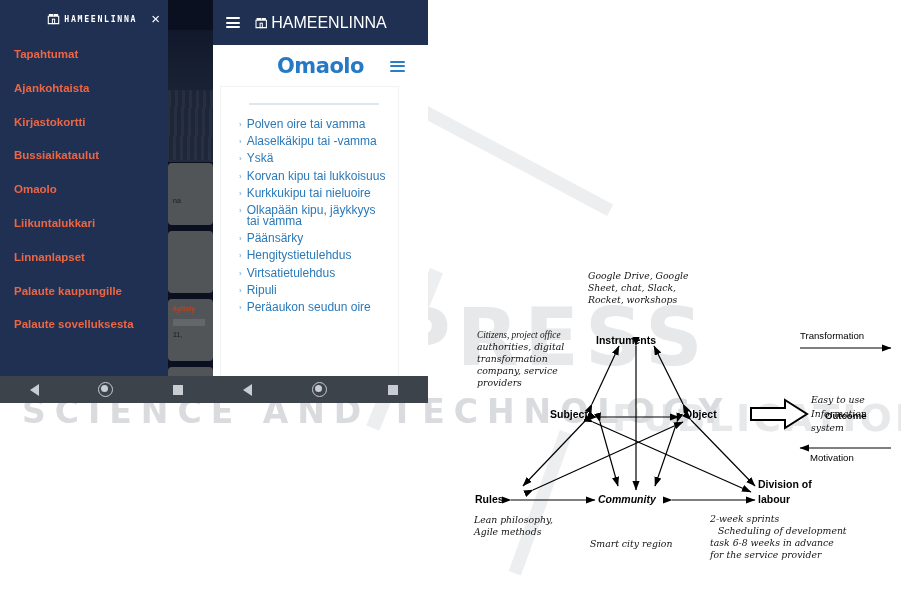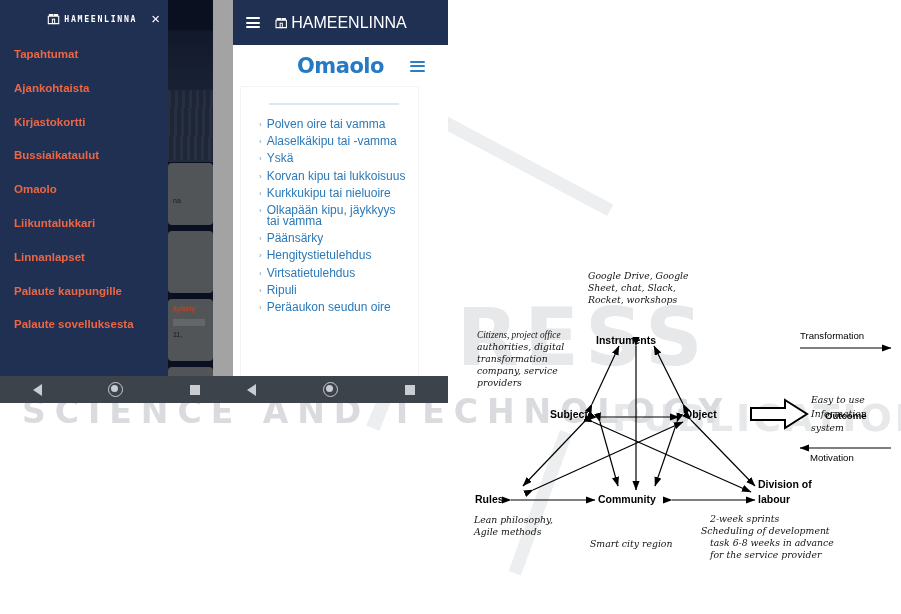--- a/index.html
+++ b/index.html
@@ -13,21 +13,21 @@
   .wm{position:absolute;pointer-events:none;color:#e6e8ea;font-weight:bold;white-space:nowrap;}
   .wm-big{left:392px;top:291px;font-size:80px;letter-spacing:6px;font-family:"DejaVu Sans",sans-serif;}
   .wm-pub{left:612px;top:396px;font-size:38px;letter-spacing:3px;font-family:"DejaVu Sans",sans-serif;}
   .wm-sci{left:22px;top:392px;font-size:33px;letter-spacing:9px;color:#d9dbde;font-family:"DejaVu Sans",sans-serif;}
   .wm-slash{position:absolute;pointer-events:none;background:#eceef0;}
   .wm-s1{left:430px;top:268px;width:14px;height:170px;transform:rotate(22deg);transform-origin:top left;}
   .wm-s2{left:404px;top:108px;width:13px;height:230px;transform:rotate(-62deg);transform-origin:top left;}
   .wm-s3{left:560px;top:430px;width:13px;height:150px;transform:rotate(20deg);transform-origin:top left;}
 
   
-  .phone{position:absolute;overflow:hidden;background:#a3a3a3;padding-left:20px;}
+  .phone{position:absolute;overflow:hidden;background:#a3a3a3;}
   #phone1{left:0;top:0;width:213px;height:403px;}
   #phone2{left:213px;top:0;width:215px;height:403px;}
 
   .backdrop{position:absolute;left:0;top:0;right:0;bottom:0;background:#0a1020;}
   .hero{position:absolute;left:0;top:30px;width:100%;height:132px;background:
      linear-gradient(180deg,#11182b 0%,#1b2436 55%,#232c3e 100%);}
   .hero:after{content:"";position:absolute;left:0;top:60px;width:100%;height:70px;
      background:repeating-linear-gradient(92deg,#2a3245 0 3px,#1e2636 3px 7px);opacity:.75;}
   .dimcard{position:absolute;background:#585b5c;border-radius:4px;opacity:.92;}
   .dimcard .ct{position:absolute;color:#1b1b1b;font-size:7px;left:5px;}
@@ -265,41 +265,41 @@
 
       <line x1="436" y1="186" x2="345" y2="186" stroke="#000" stroke-width="1.2" marker-end="url(#ah)"></line>
 
       <path d="M296,146 L330,146 L330,138 L352,152 L330,166 L330,158 L296,158 Z" fill="#ffffff" stroke="#000" stroke-width="2"></path>
     </svg>
 
     <div class="dg-node" style="left:141px;top:72px;">Instruments</div>
     <div class="dg-node" style="left:95px;top:146px;">Subject</div>
     <div class="dg-node" style="left:229px;top:146px;">Object</div>
     <div class="dg-node" style="left:20px;top:231px;">Rules</div>
-    <div class="dg-node" style="left:143px;top:231px;">Community</div>
+    <div class="dg-node" style="left:143px;top:231px;font-style:italic;">Community</div>
     <div class="dg-node" style="left:303px;top:216px;">Division of</div>
     <div class="dg-node" style="left:303px;top:231px;">labour</div>
 
     <div class="dg-note" style="left:133px;top:8px;">Google Drive, Google</div>
     <div class="dg-note" style="left:133px;top:20px;">Sheet, chat, Slack,</div>
     <div class="dg-note" style="left:133px;top:32px;">Rocket, workshops</div>
 
     <div class="dg-note" style="left:22px;top:67px;font-family:Liberation Serif, serif;">Citizens, project office</div>
     <div class="dg-note" style="left:22px;top:79px;">authorities, digital</div>
     <div class="dg-note" style="left:22px;top:91px;">transformation</div>
     <div class="dg-note" style="left:22px;top:103px;">company, service</div>
     <div class="dg-note" style="left:22px;top:115px;">providers</div>
 
     <div class="dg-note" style="left:19px;top:252px;">Lean philosophy,</div>
     <div class="dg-note" style="left:19px;top:264px;">Agile methods</div>
 
     <div class="dg-note" style="left:135px;top:252px;margin-top:24px;">Smart city region</div>
 
     <div class="dg-note" style="left:255px;top:251px;">2-week sprints</div>
-    <div class="dg-note" style="left:246px;top:263px;">Scheduling of development</div>
+    <div class="dg-note" style="left:263px;top:263px;">Scheduling of development</div>
     <div class="dg-note" style="left:255px;top:275px;">task 6-8 weeks in advance</div>
     <div class="dg-note" style="left:255px;top:287px;">for the service provider</div>
 
     <div class="dg-note" style="left:356px;top:132px;">Easy to use</div>
     <div class="dg-note" style="left:356px;top:146px;">Information</div>
     <div class="dg-note" style="left:356px;top:160px;text-align:right;">system</div>
 
     <div class="dg-lbl" style="left:345px;top:68px;">Transformation</div>
     <div class="dg-lbl b" style="left:370px;top:112px;">Outcome</div>
     <div class="dg-lbl" style="left:355px;top:190px;">Motivation</div>

